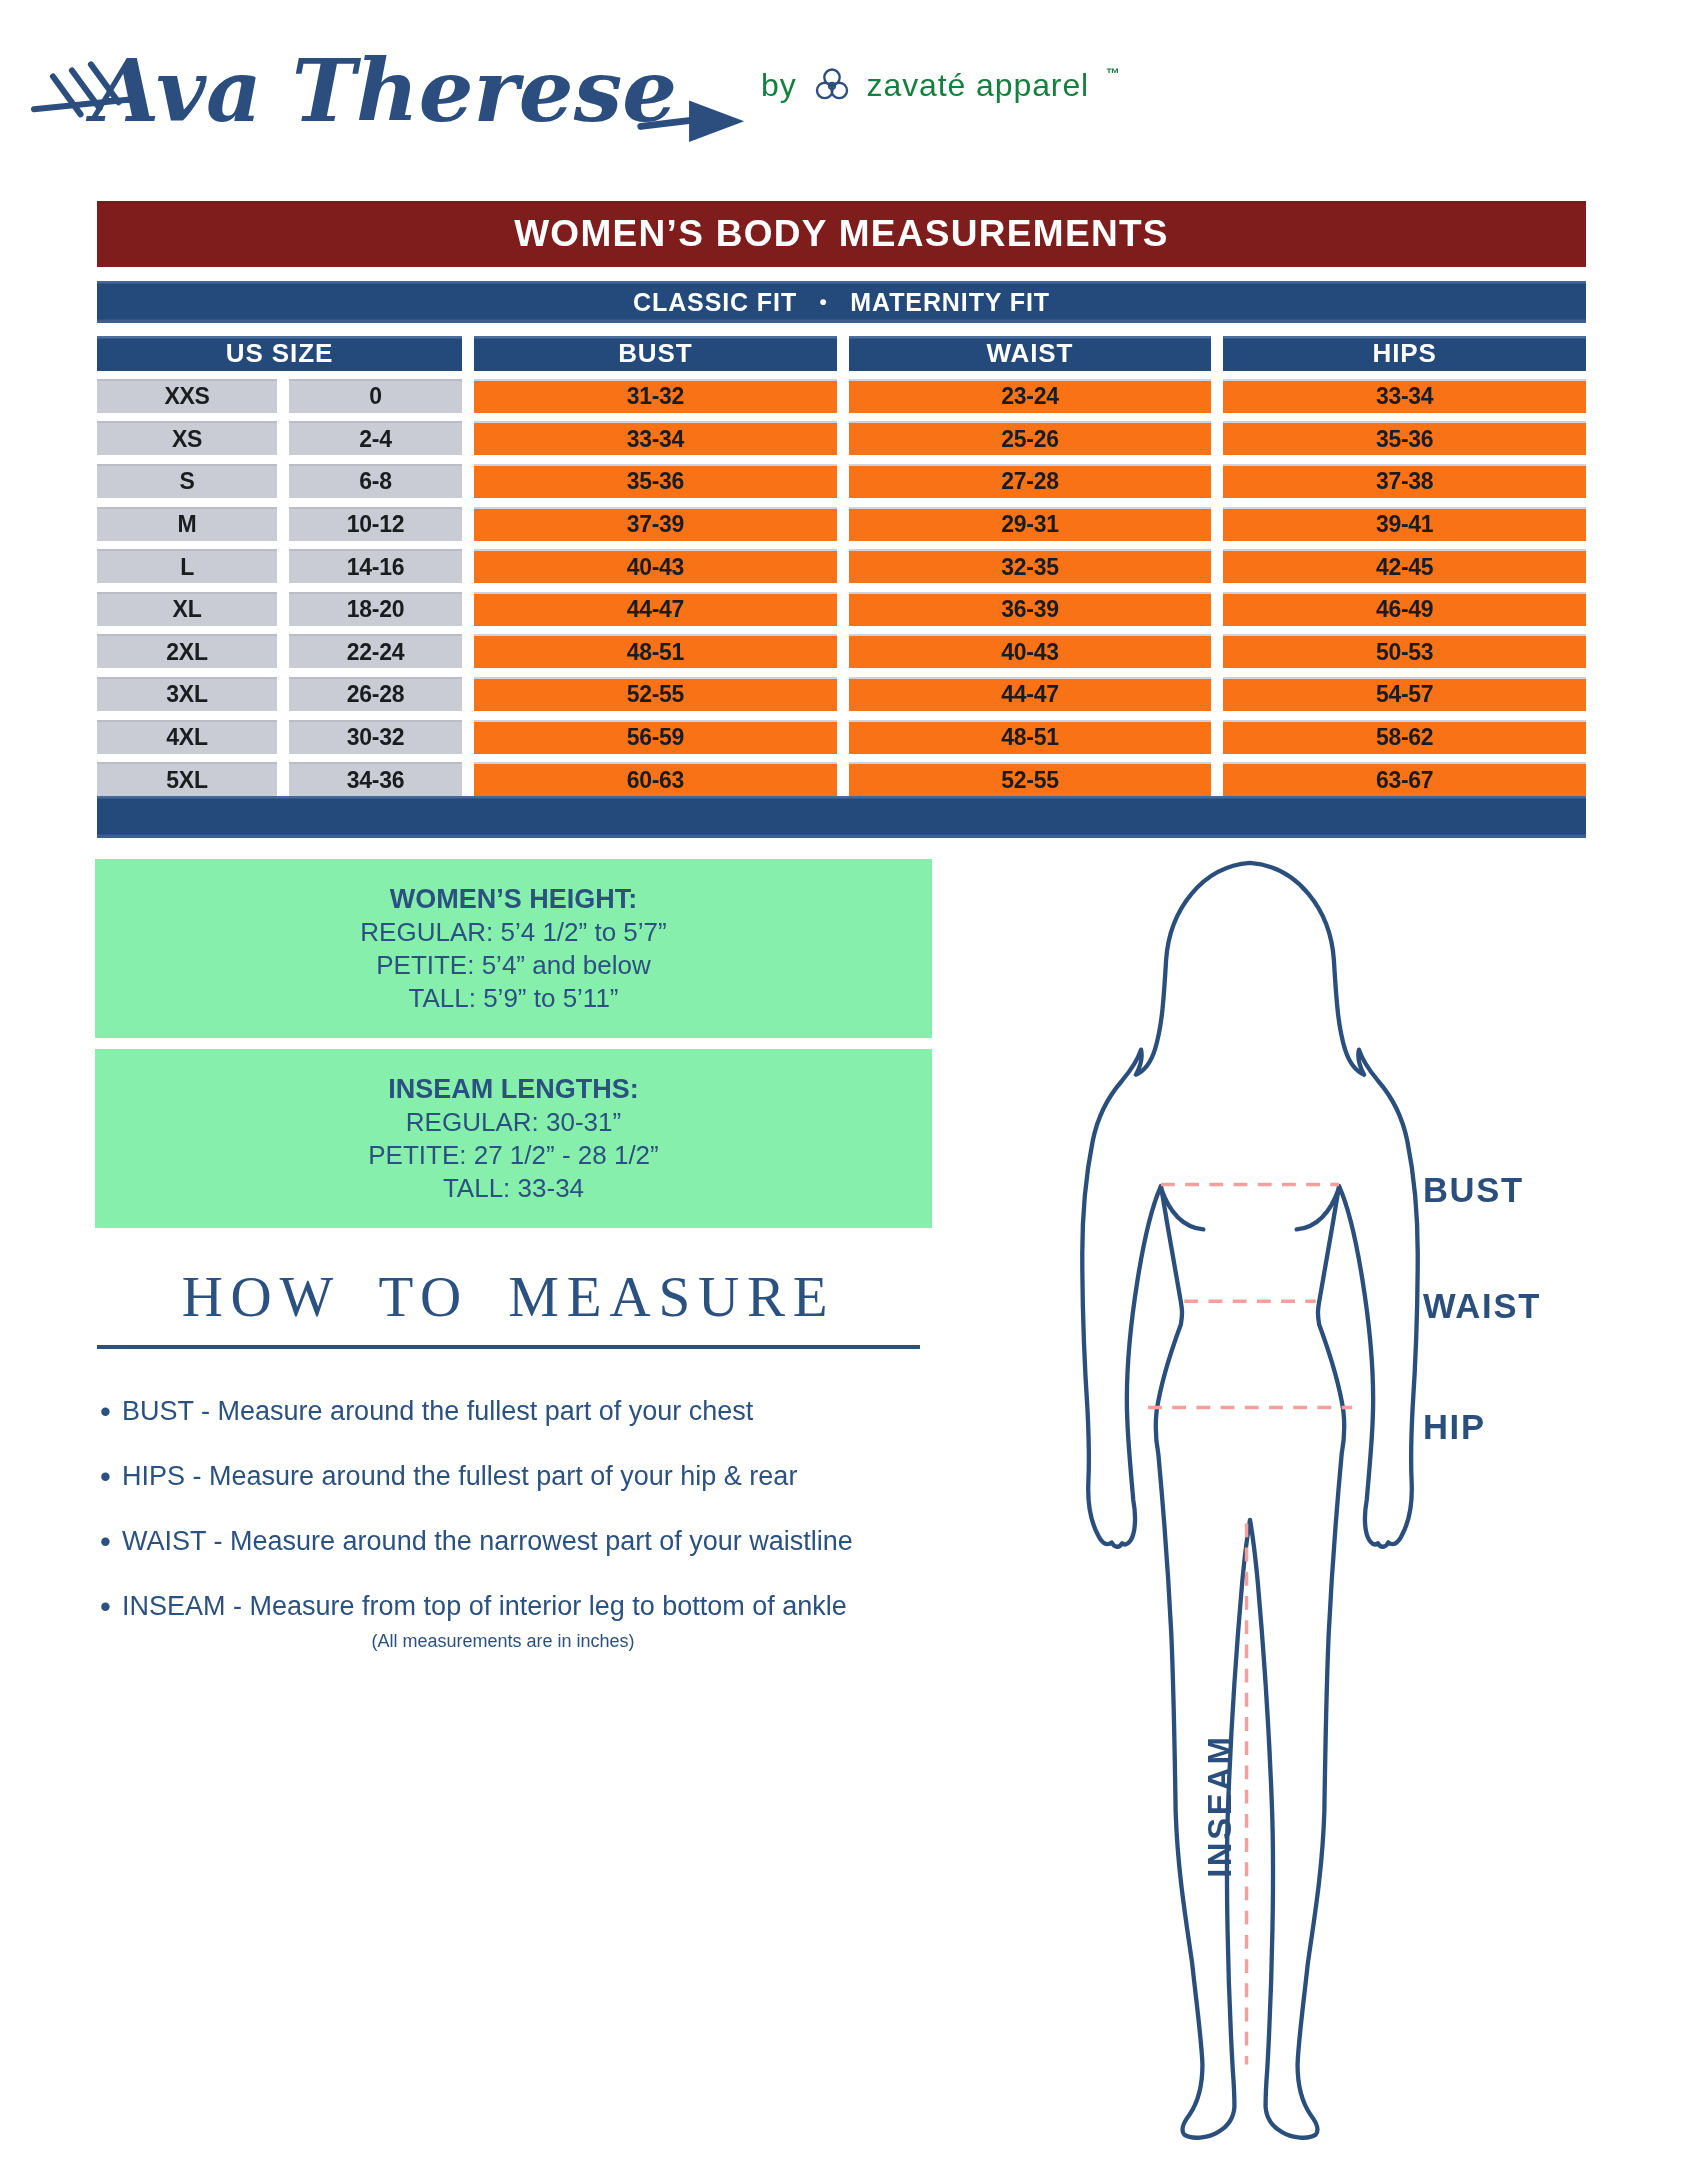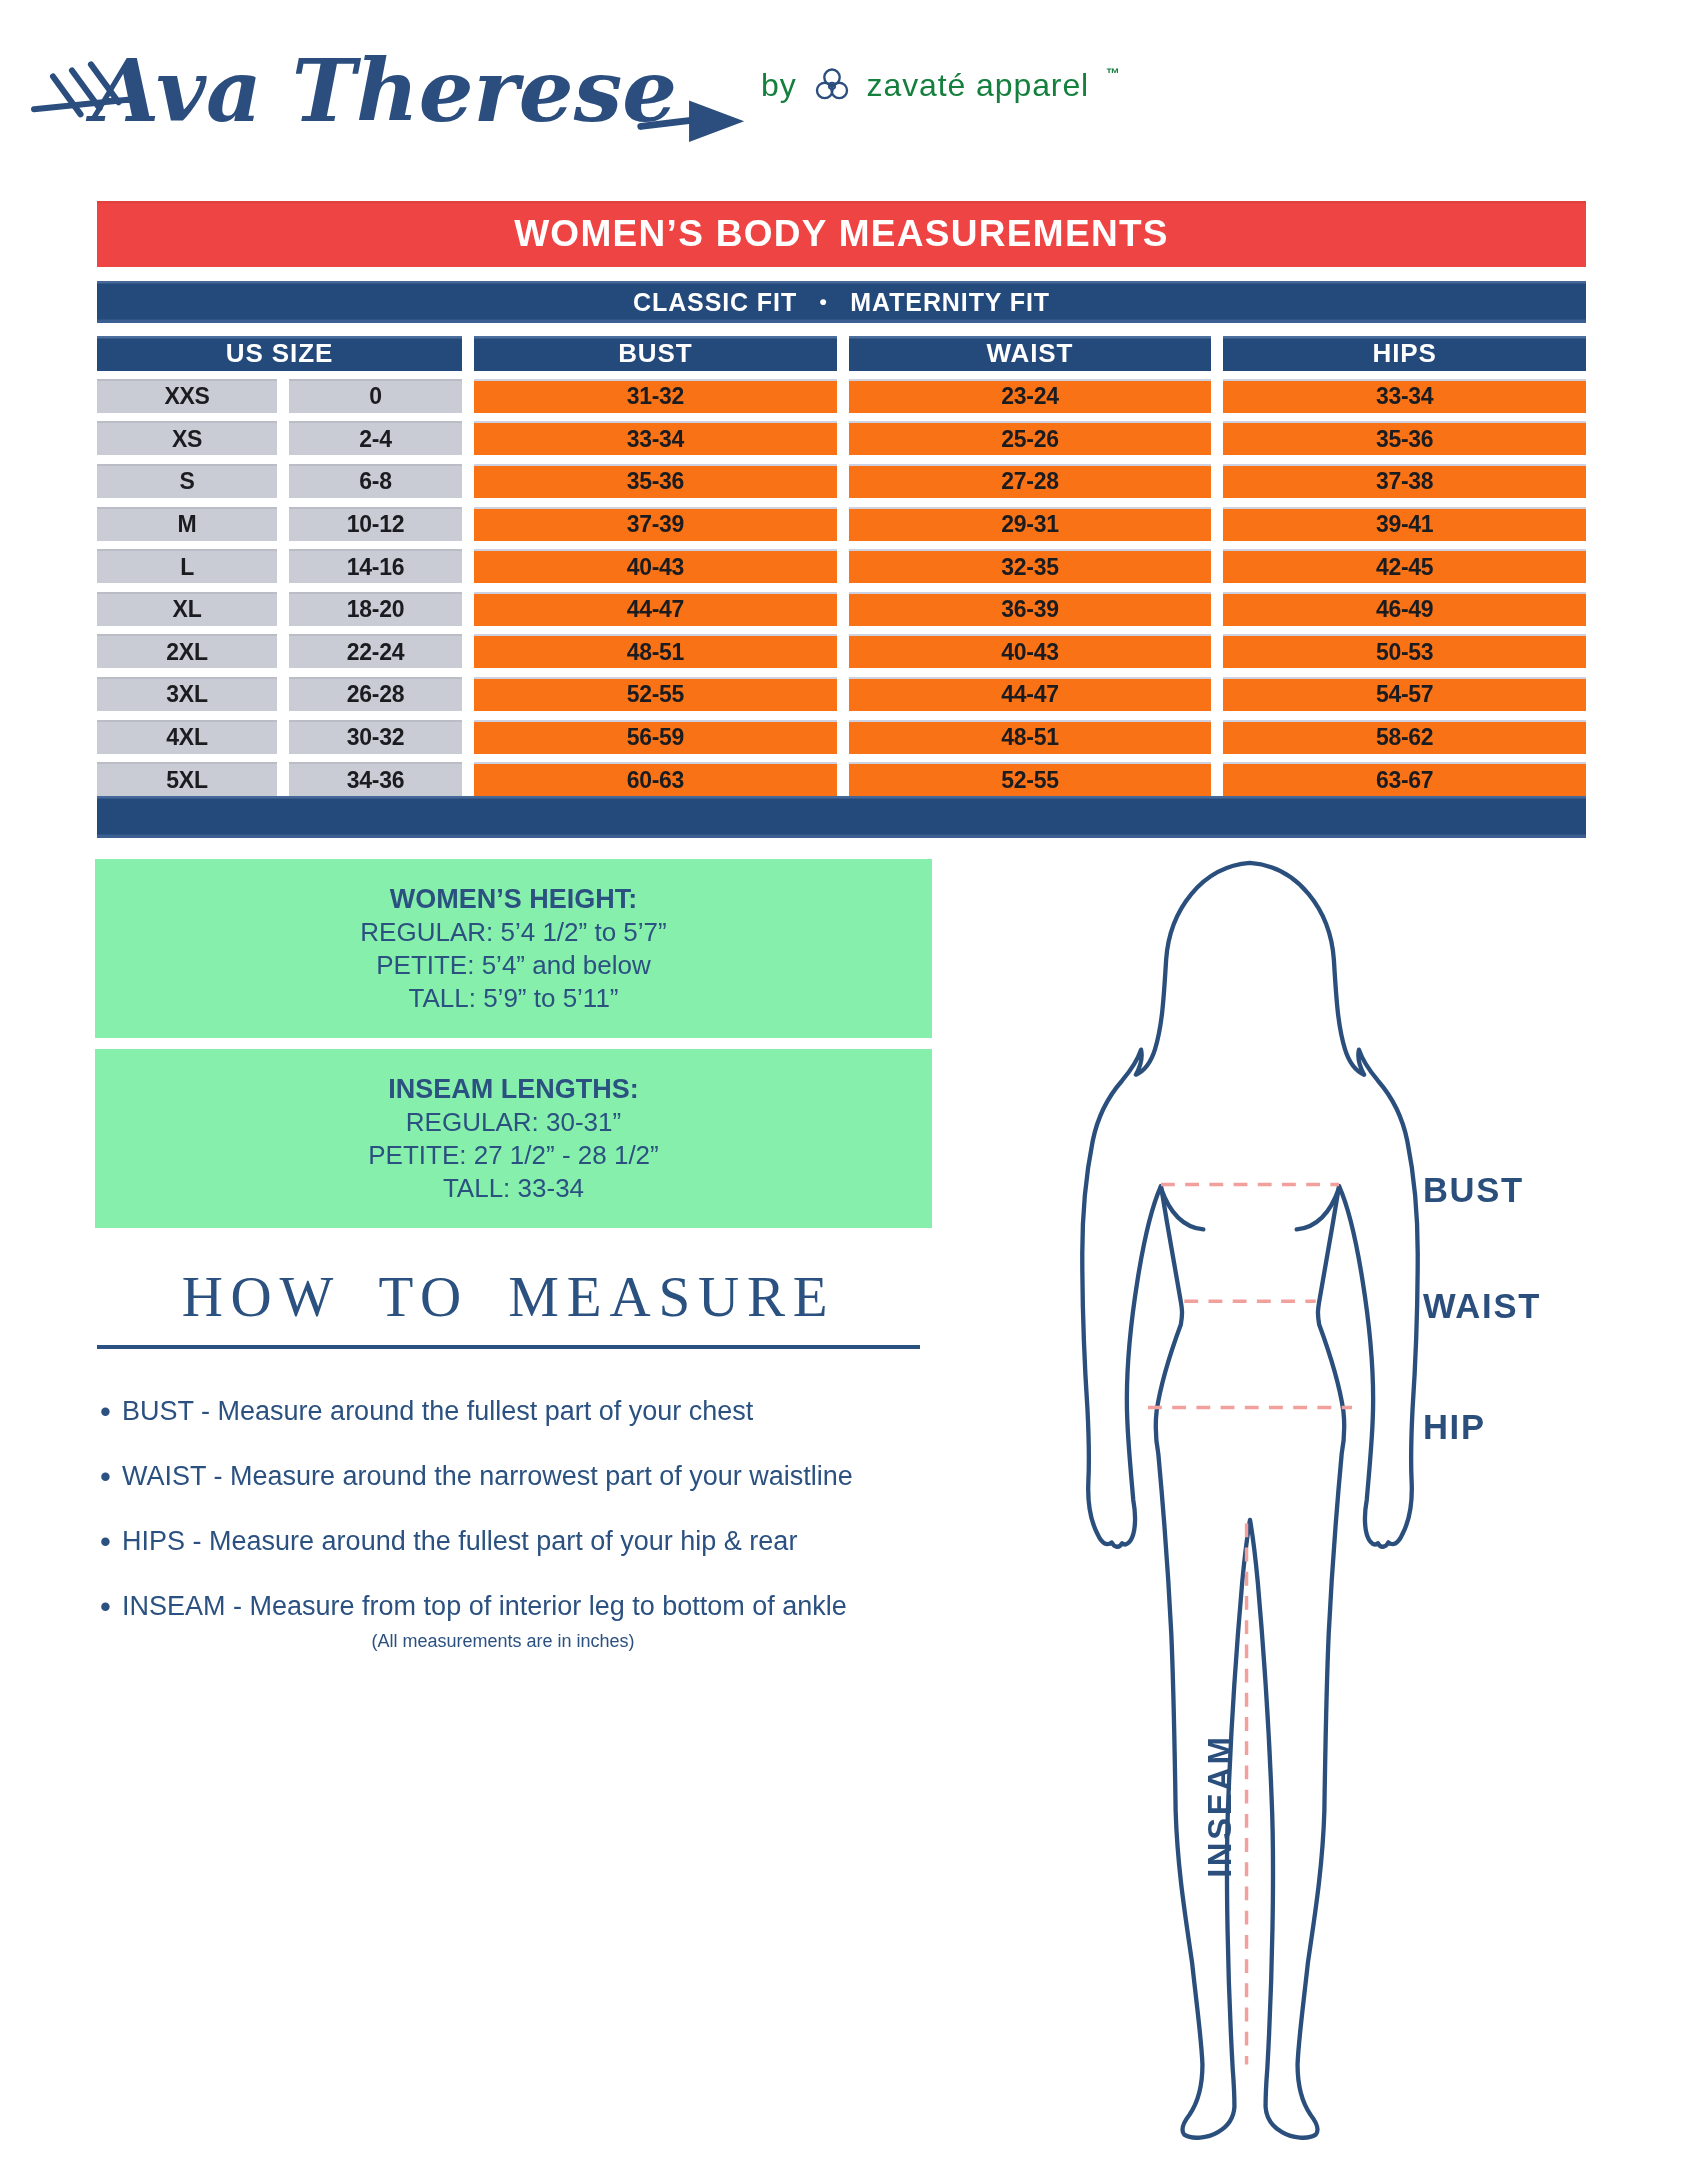--- a/index.html
+++ b/index.html
@@ -8,21 +8,21 @@
     font-family:"Liberation Sans", sans-serif;color:#2b5180;margin:0 auto;
   }
   
   .logo{position:absolute;top:22.5px;left:0;right:0;display:flex;flex-direction:row;align-items:center;}
   .logo-script-svg{display:block;}
   .byline{display:flex;align-items:center;gap:15px;margin-top:-5.2px;color:#15803d;
           font-size:32px;letter-spacing:0.9px;}
   .byline .tm{font-size:14px;vertical-align:super;position:relative;top:-12px;left:1.7px;font-weight:700;}
   
   .banner{
-    position:absolute;left:97px;top:201px;width:1489px;height:66px;background:#ef4444;
+    position:absolute;left:97px;top:201px;width:1489px;height:66px;background:#7f1d1d;
     display:flex;align-items:center;justify-content:center;
     box-shadow:inset 0 2.6px 0 rgba(0,0,0,0.06);
   }
   .banner span{color:#fff;font-size:37px;font-weight:700;letter-spacing:1.3px;}
   
   .fitbar{
     position:absolute;left:97px;top:281px;width:1489px;height:42px;background:#24497b;
     display:flex;align-items:center;justify-content:center;gap:22.5px;
     box-shadow:inset 0 2.6px 0 #47699a, inset 0 -3.5px 0 #3c5f92;
   }
@@ -225,22 +225,22 @@
     <div class="ib-line">PETITE: 27 1/2” - 28 1/2”</div>
     <div class="ib-line">TALL: 33-34</div>
   </div>
 
   <div class="howto">
     <h2>HOW TO MEASURE</h2>
     <div class="rule"></div>
   </div>
   <ul class="bullets">
       <li>BUST - Measure around the fullest part of your chest</li>
+      <li>HIPS - Measure around the fullest part of your hip &amp; rear</li>
       <li>WAIST - Measure around the narrowest part of your waistline</li>
-      <li>HIPS - Measure around the fullest part of your hip &amp; rear</li>
       <li>INSEAM - Measure from top of interior leg to bottom of ankle</li>
     </ul>
   <div class="note">(All measurements are in inches)</div>
 
   <svg class="figure" width="692" height="1347" viewBox="0 0 800 1558">
 
     <path class="fig-outline" d="
       M 297 412
       C 288 432 278 470 270 520
       C 262 570 256 630 258 680

